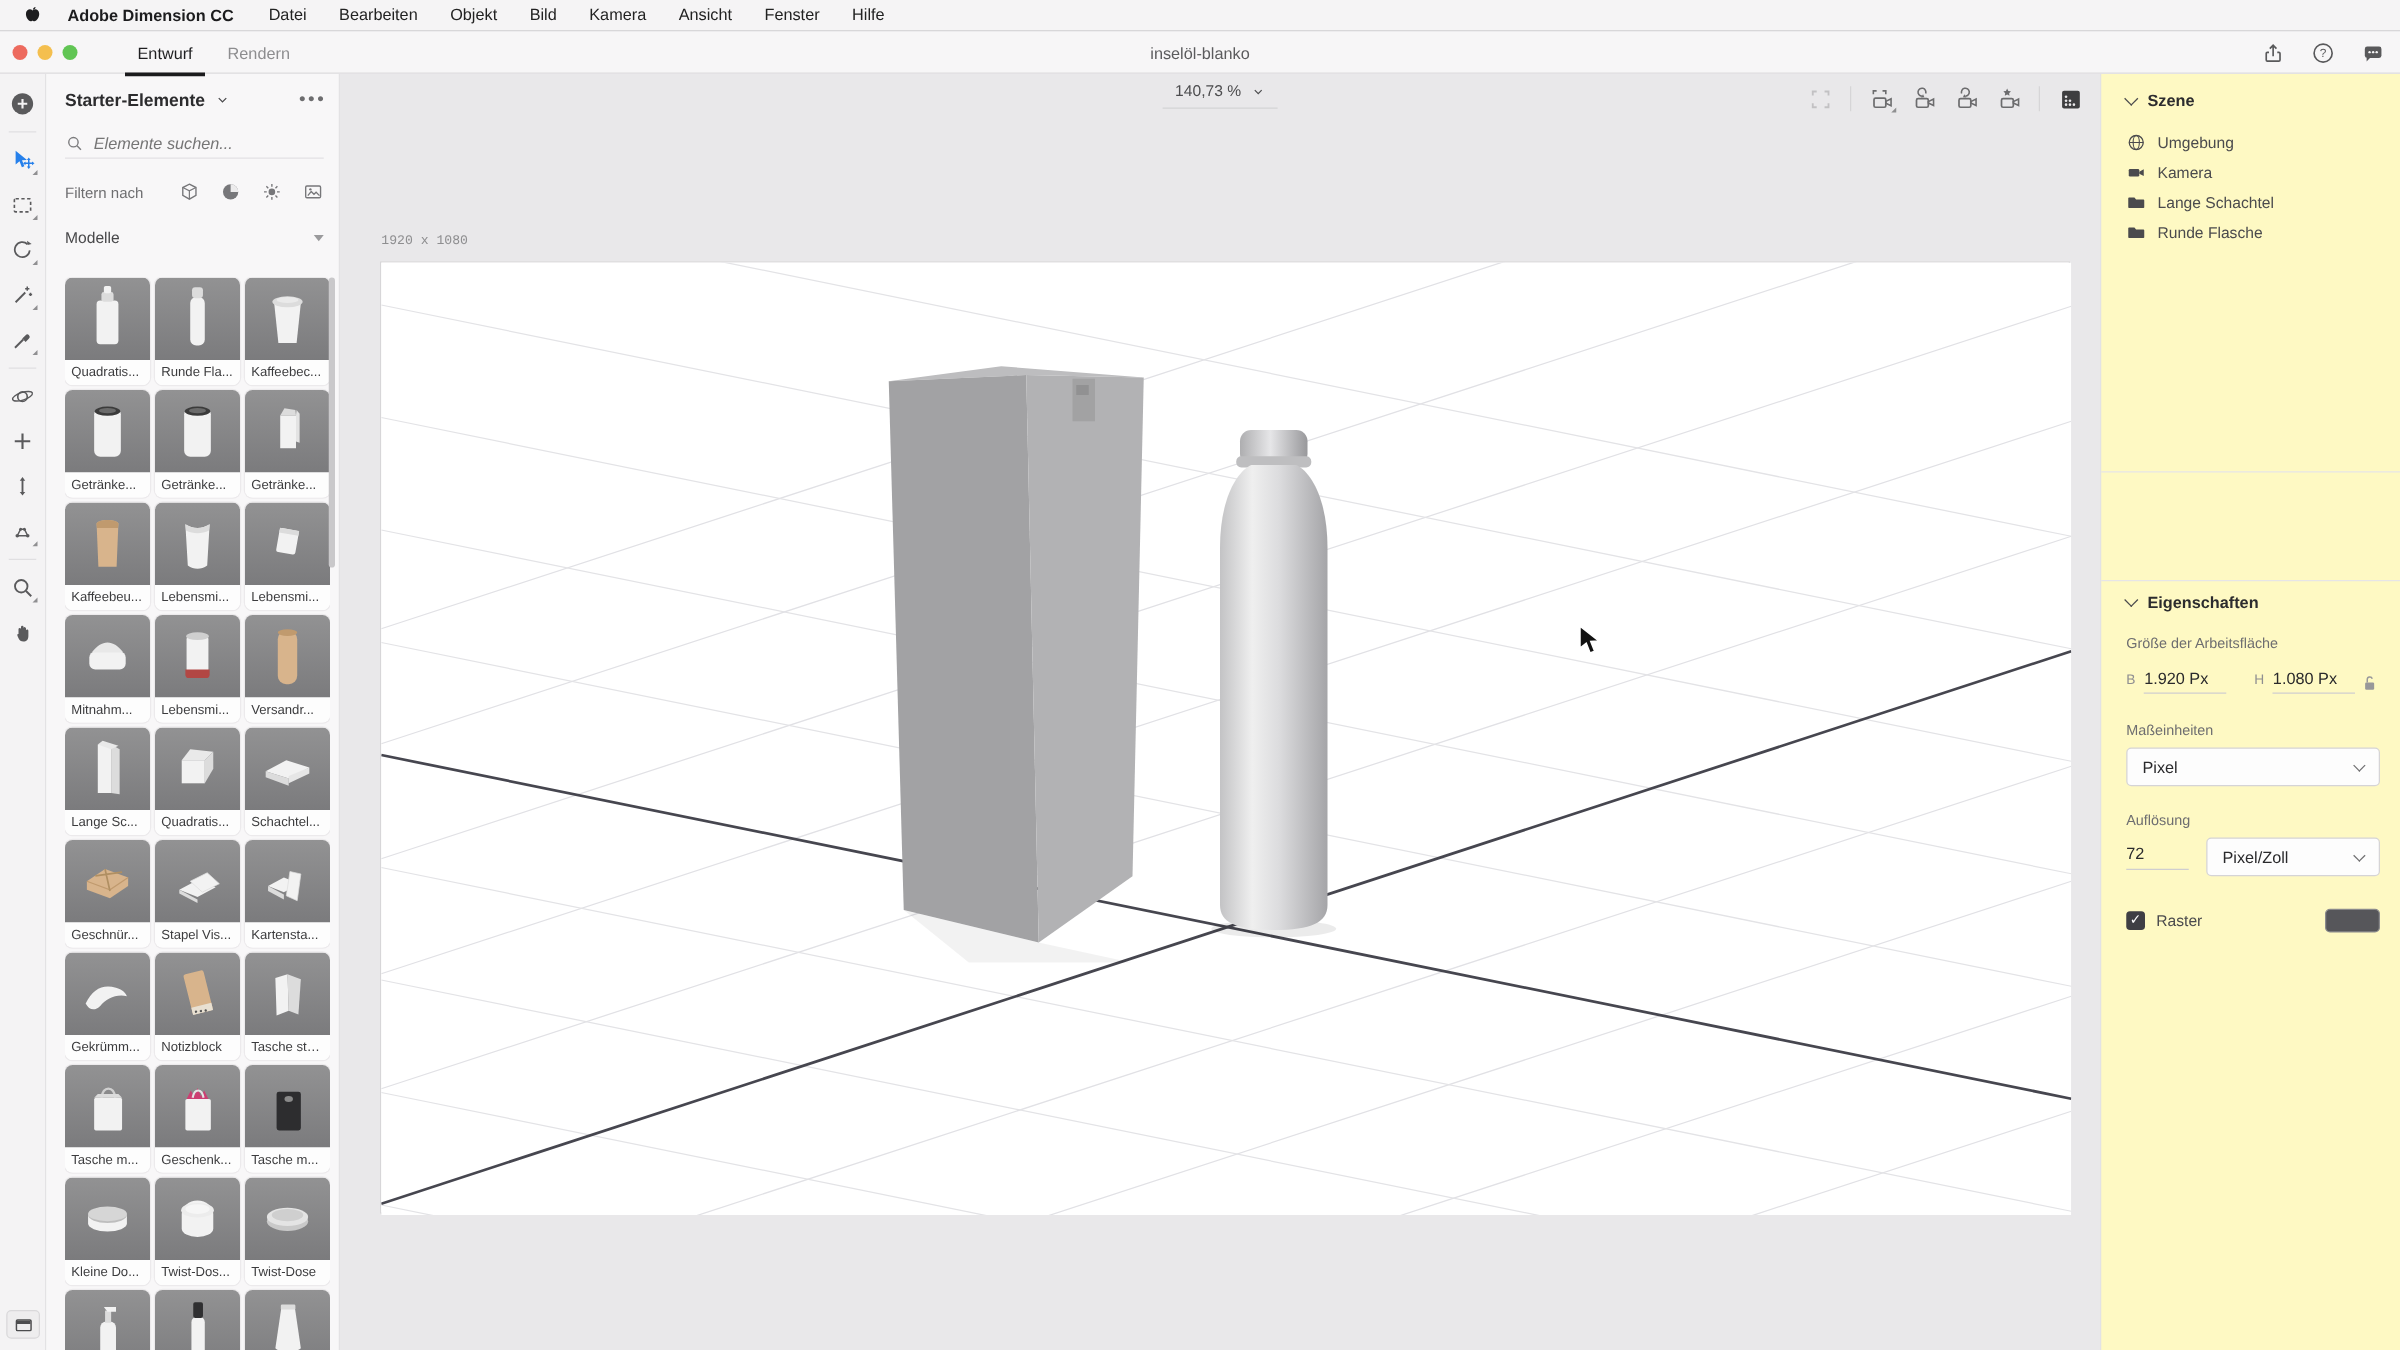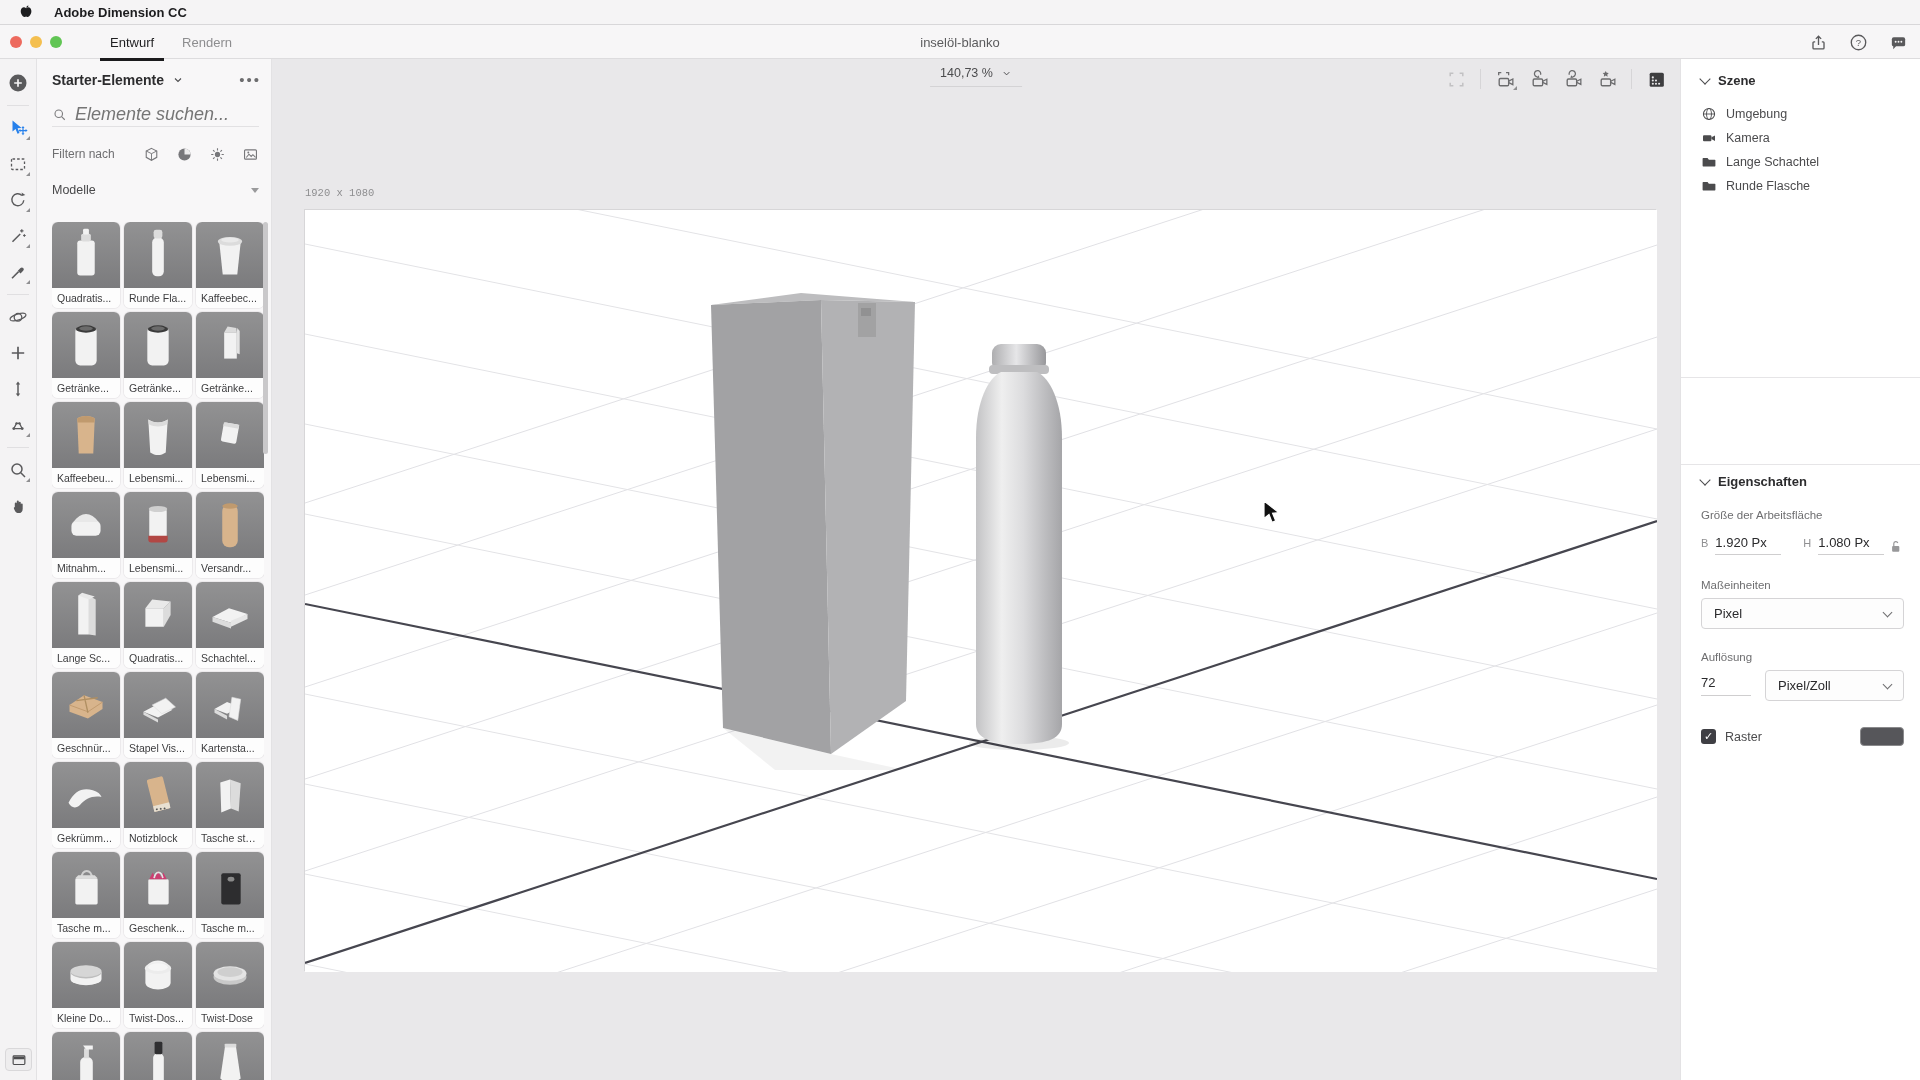--- a/index.html
+++ b/index.html
@@ -46,21 +46,21 @@
     border:1px solid #d9d8da; border-radius:4px; color:#4c4c4e; display:flex; align-items:center; justify-content:center; }
 
   
   .leftpanel { width:235px; background:#f8f7f8; border-right:1px solid #e3e2e4; position:relative; }
   .lp-header { position:absolute; left:15px; right:10px; top:12px; display:flex; align-items:center; }
   .lp-title { font-size:14px; font-weight:bold; color:#2c2c2e; }
   .lp-title-chev { margin-left:8px; color:#4b4b4d; }
   .lp-more { margin-left:auto; color:#6d6d6f; font-size:15px; letter-spacing:2px; }
   .lp-search { position:absolute; left:15px; right:12px; top:44px; height:24px; display:flex; align-items:center;
     border-bottom:1px solid #e2e1e3; color:#7c7c7e; }
-  .lp-search input { border:none; outline:none; background:transparent; font-style:italic; font-size:18px;
+  .lp-search input { border:none; outline:none; background:transparent; font-style:italic; font-size:13px;
     color:#8e8e90; margin-left:8px; width:170px; font-family:"Liberation Sans",sans-serif; }
   .lp-filter { position:absolute; left:15px; right:12px; top:84px; height:22px; display:flex; align-items:center; }
   .lp-filter-label { font-size:12px; color:#6e6e70; }
   .lp-filter-icons { margin-left:auto; display:flex; gap:16px; color:#77777a; }
   .lp-section { position:absolute; left:15px; right:12px; top:120px; height:22px; display:flex; align-items:center; }
   .lp-section-label { font-size:12.5px; color:#48484a;text-align:center; }
   .lp-section-chev { margin-left:auto; width:0; height:0; border-left:4px solid transparent;
     border-right:4px solid transparent; border-top:5px solid #9a9a9c; }
   .models { position:absolute; left:15px; top:163px; width:212px; bottom:0; overflow:hidden; }
   .mgrid { display:grid; grid-template-columns:repeat(3,68px); grid-auto-rows:86px; gap:4px; }
@@ -81,21 +81,21 @@
   .cvbtn.active { color:#3e3e40; }
   .cvsep { width:1px; height:20px; background:#d6d5d7; margin:0 4px; }
   .cvbtn .corner { position:absolute; right:2px; bottom:1px; width:0; height:0;
     border-left:4px solid transparent; border-bottom:4px solid #8f8f91; }
   .ab-label { position:absolute; left:33px; top:128px; font-size:10.5px; color:#8e8e90;font-family:Liberation Mono, monospace; }
   .artboard { position:absolute; left:32px; top:150px; width:1352px; height:762px; background:#fff;
     border:1px solid #d7d6d8; }
   .artboard svg { display:block; width:1352px; height:762px; }
 
   
-  .rightpanel { width:240px; background:#ffffff; border-left:1px solid #e3e2e4; position:relative;
+  .rightpanel { width:240px; background:#fef9c3; border-left:1px solid #e3e2e4; position:relative;
     font-size:12px; color:#4b4b4d; }
   .rp-h { display:flex; align-items:center; gap:9px; font-size:13px; font-weight:bold; color:#2c2c2e; }
   .chev { width:8px; height:8px; border-right:1.6px solid #4b4b4d; border-bottom:1.6px solid #4b4b4d;
     transform:rotate(45deg); margin-top:-3px; }
   .rp-szene { position:absolute; left:20px; right:16px; top:14px; }
   .rp-items { margin-top:14px; }
   .rp-item { display:flex; align-items:center; gap:9px; height:24px; color:#4b4b4d; font-size:12.5px; }
   .rp-item .ic { color:#4b4b4d; }
   .rp-div { position:absolute; left:0; right:0; height:1px; background:#e6e5e7; }
   .rp-aktionen { position:absolute; left:20px; right:16px; top:326px; }
@@ -123,20 +123,21 @@
 </style>
 </head>
 <body>
 
 <div class="menubar">
   <svg class="apple" viewBox="0 0 17 17">
     <path fill="#1d1d1f" d="M8.6 4.6c-2-2-5-1-5.6 2-.6 3.4 2 7.2 4 7.2 1 0 1-.5 1.6-.5.5 0 .5.5 1.5.5 2 0 4.7-3.8 4-7.2-.5-3-3.5-4-5.5-2z"></path>
     <path fill="#1d1d1f" d="M8.8 4.1c0-1.3 1-2.3 2.3-2.4.1 1.3-1 2.4-2.3 2.4z"></path>
   </svg>
   <span class="appname">Adobe Dimension CC</span>
+  <span id="menu-items"><span class="mitem">Datei</span><span class="mitem">Bearbeiten</span><span class="mitem">Objekt</span><span class="mitem">Bild</span><span class="mitem">Kamera</span><span class="mitem">Ansicht</span><span class="mitem">Fenster</span><span class="mitem">Hilfe</span></span>
 </div>
 
 <div class="titlebar">
   <div class="tlights">
     <div class="tlight tl-close"></div>
     <div class="tlight tl-min"></div>
     <div class="tlight tl-zoom"></div>
   </div>
   <div class="doctitle">inselöl-blanko</div>
   <div class="doctabs" id="doctabs">

